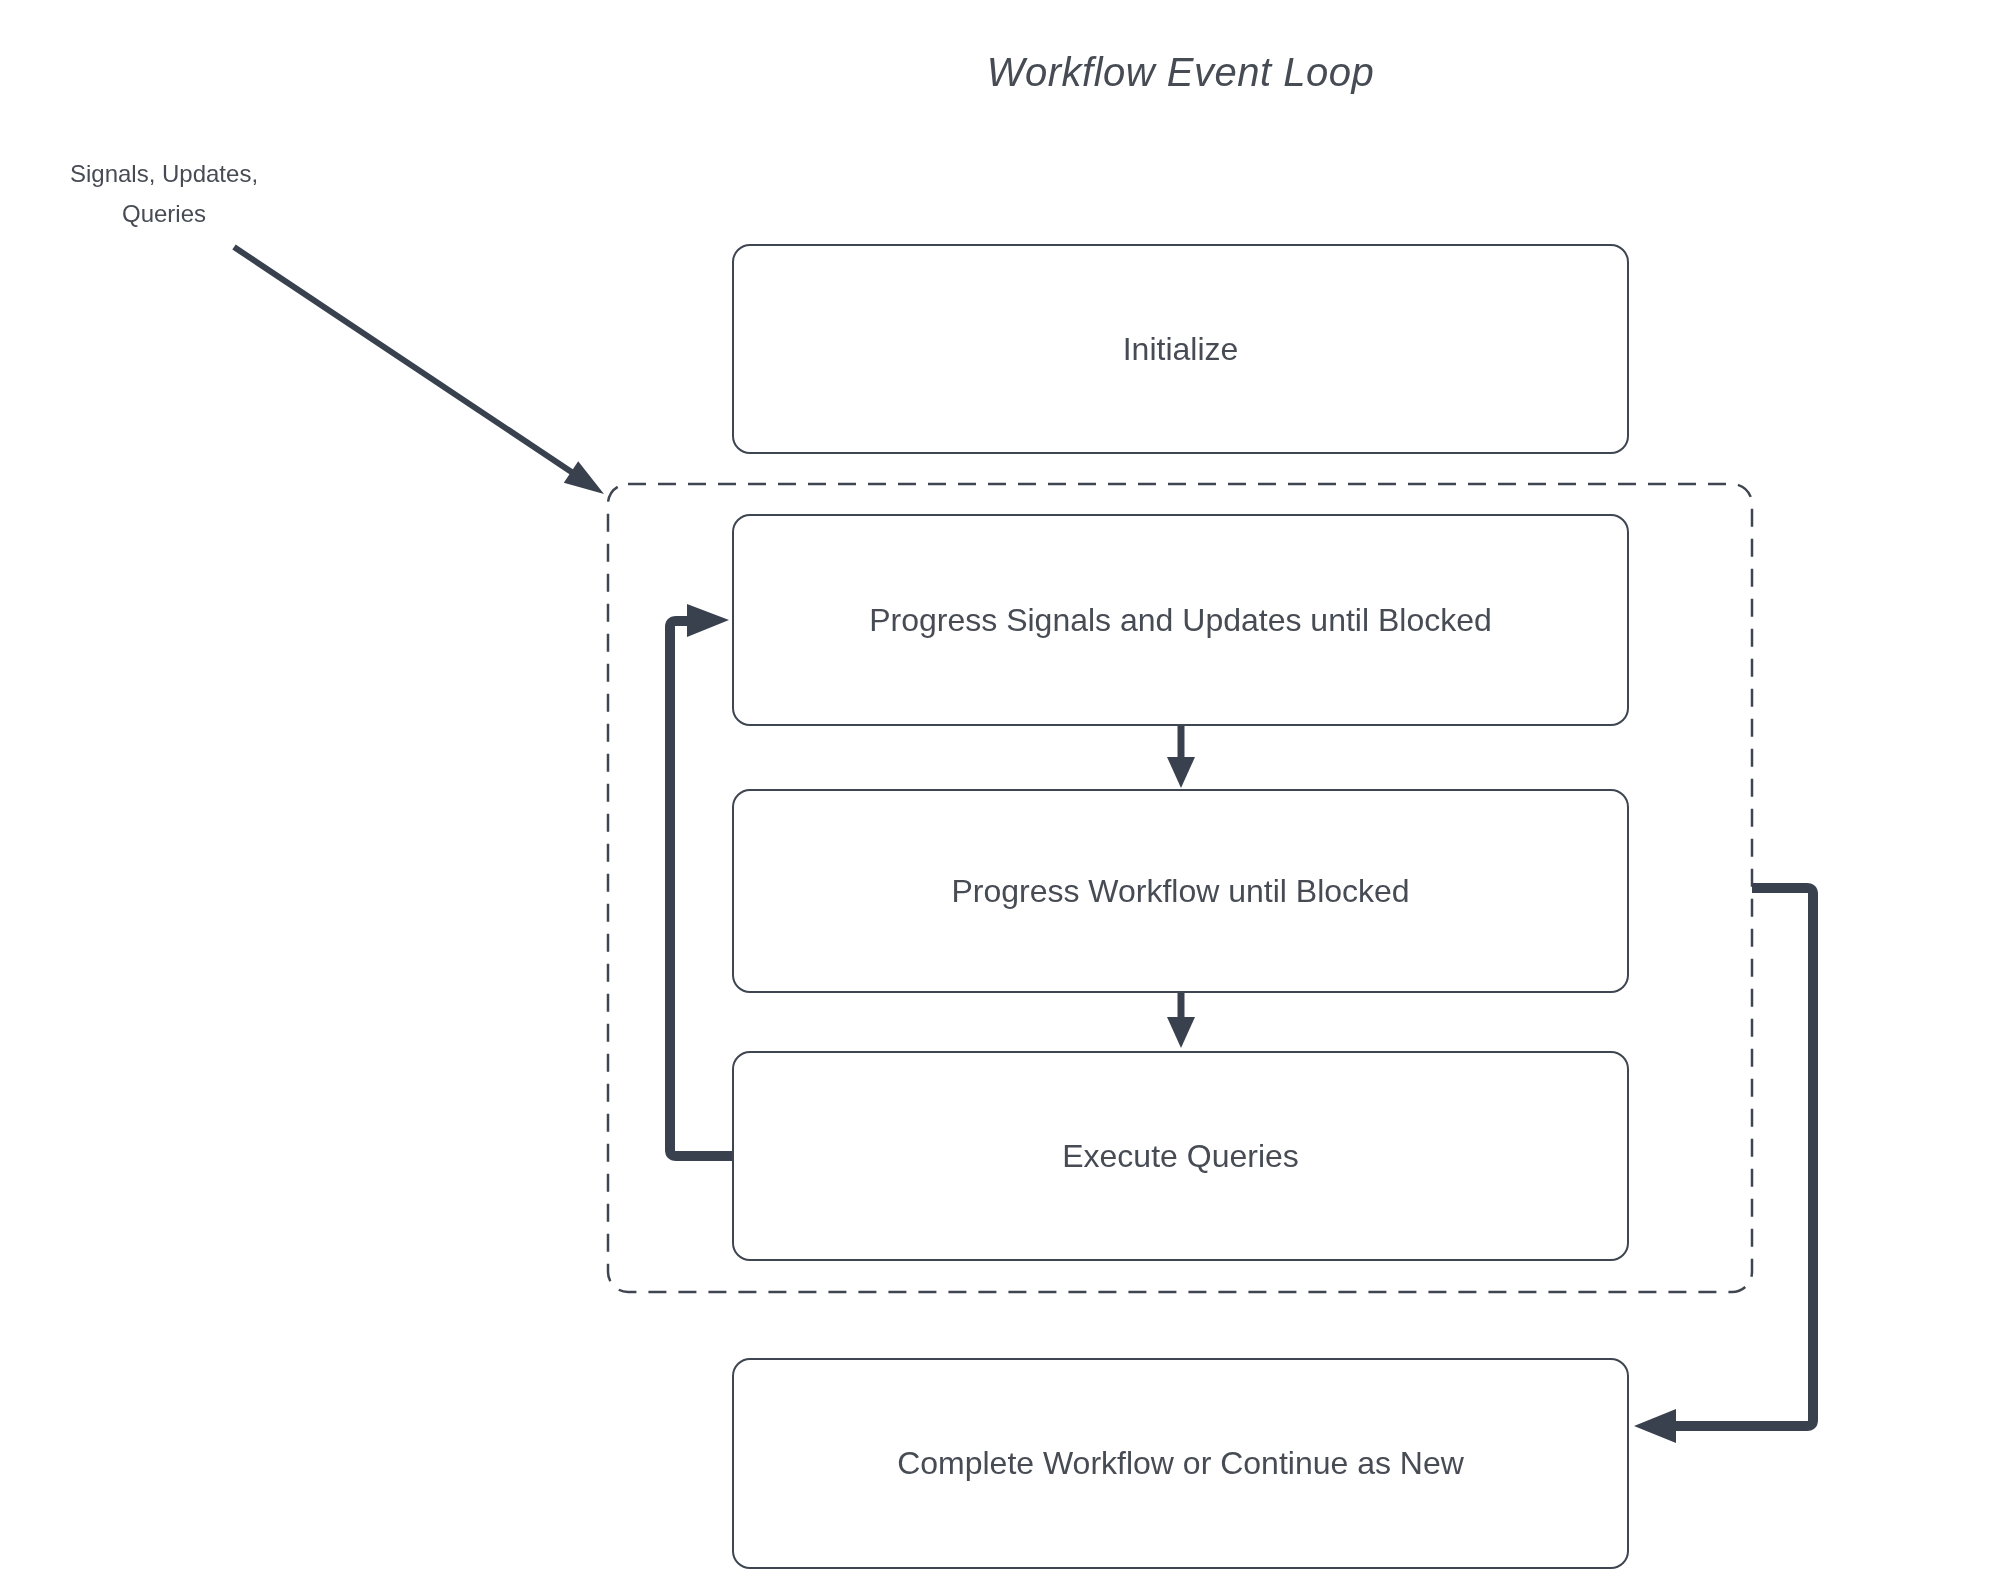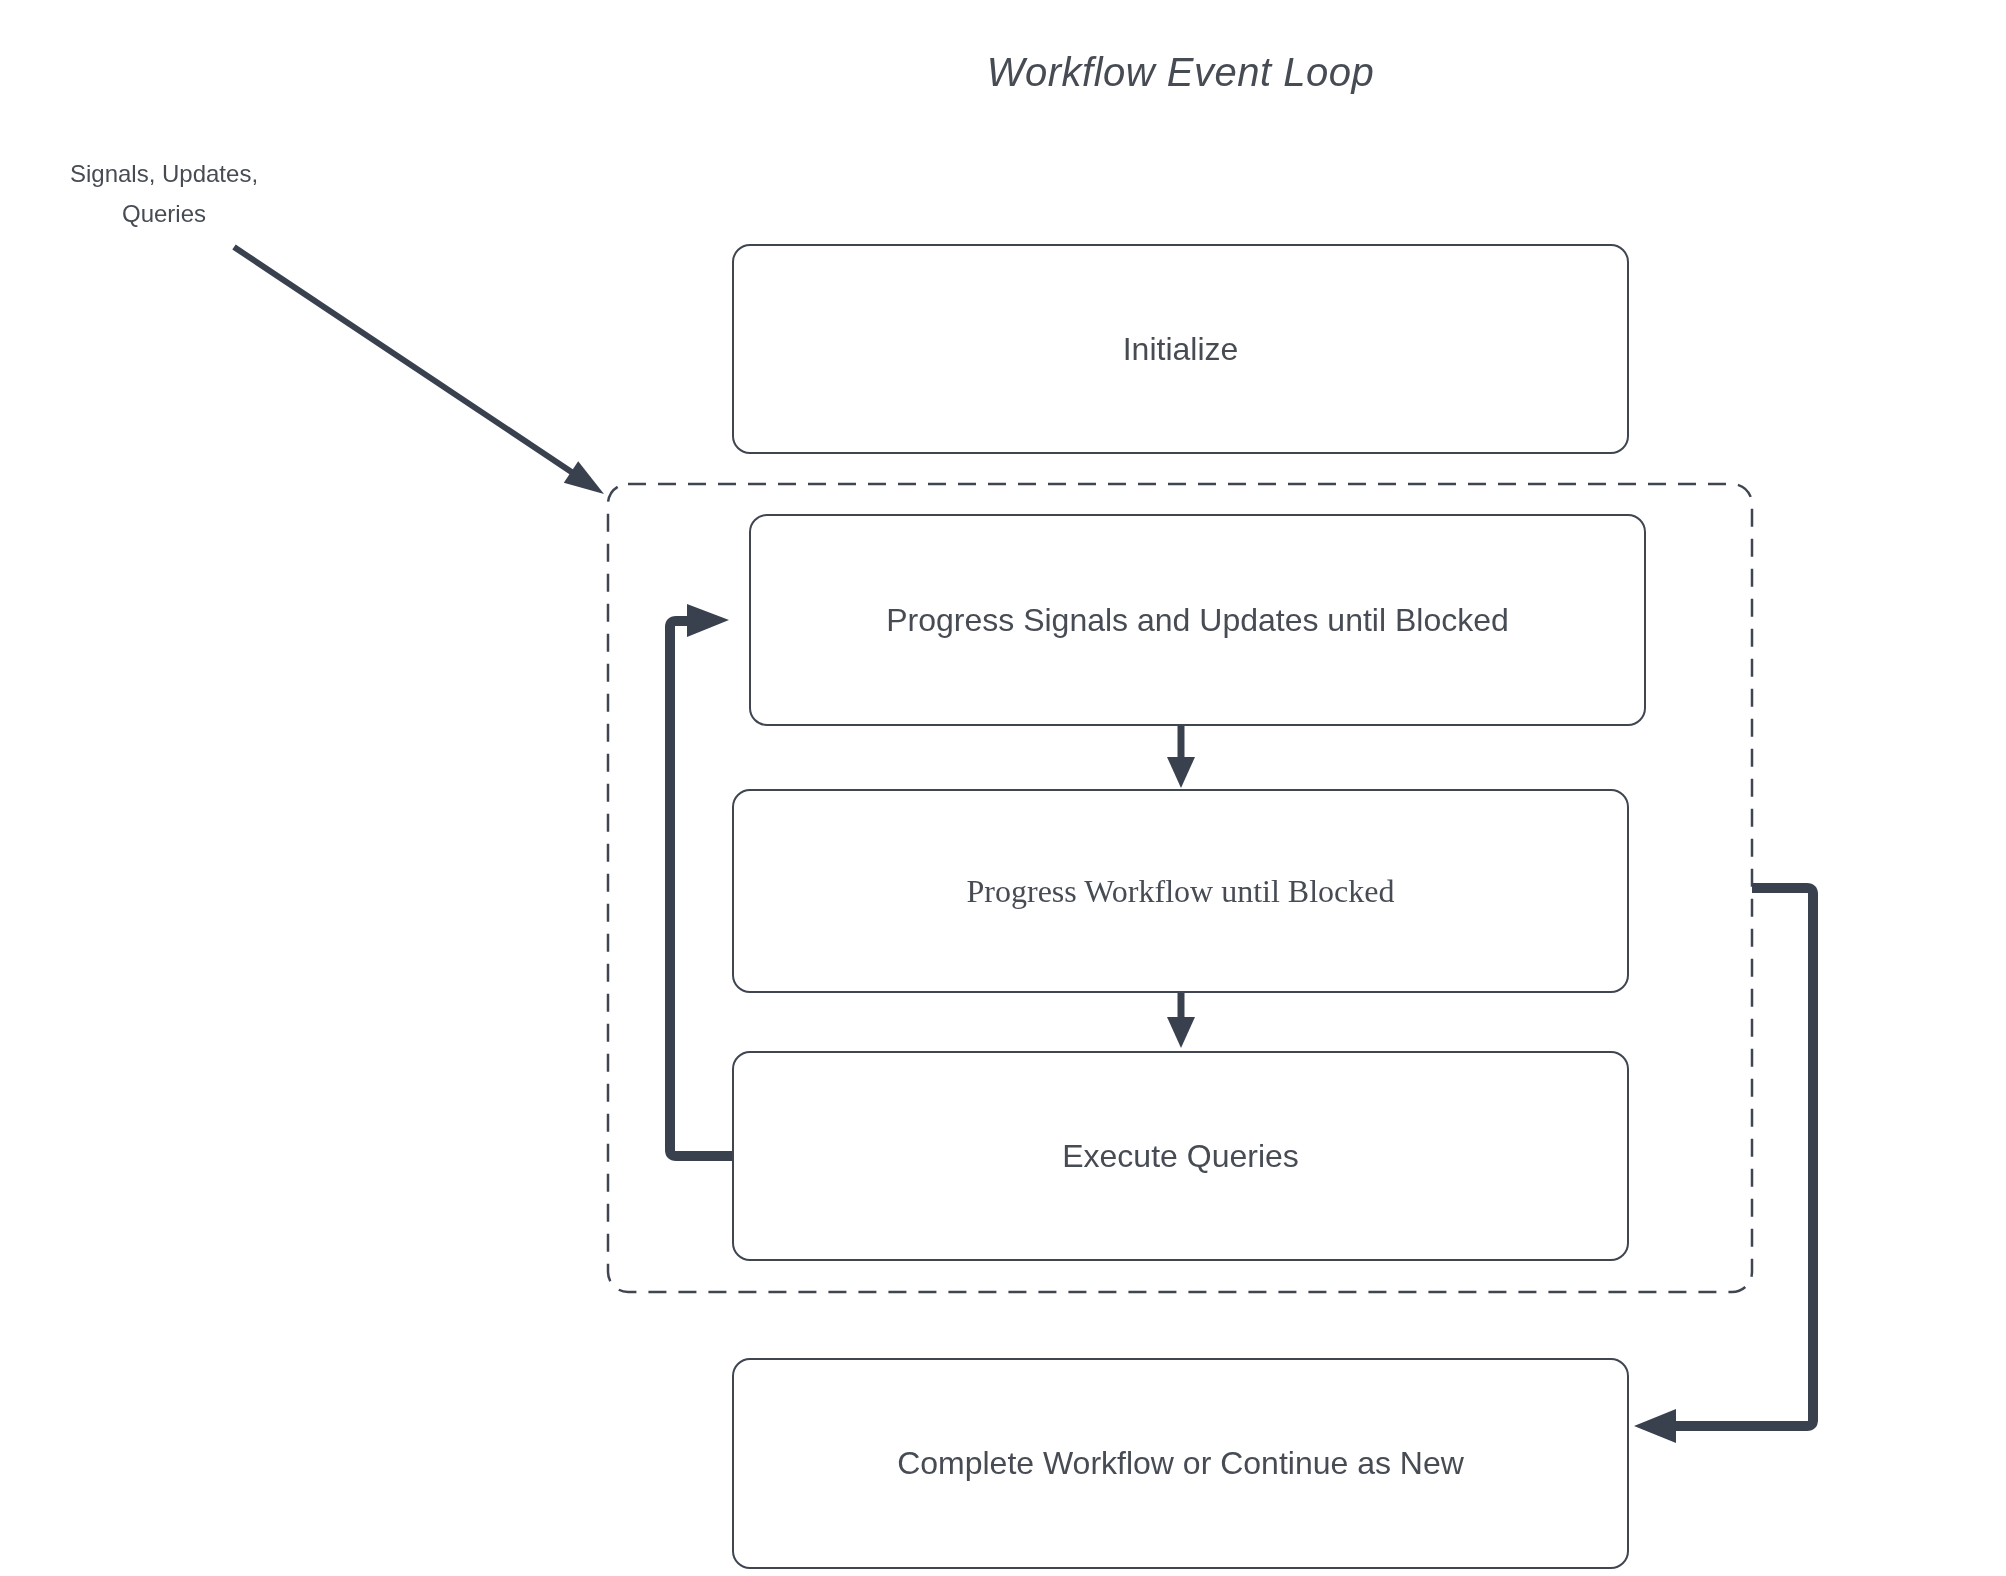--- a/index.html
+++ b/index.html
@@ -39,22 +39,22 @@
     border: 2px solid var(--box-border, #3f4651);
     border-radius: 18px;
     display: flex; align-items: center; justify-content: center;
     text-align: center;
     font-size: 32px;
     color: var(--text, #474c54);
     z-index: 2;
     padding: 0 30px;
   }
   .node-initialize        { top: 228px;  height: 210px; }
-  .node-progress-signals  { top: 498px;  height: 212px; margin-left: 17px; }
-  .node-progress-workflow { top: 773px;  height: 204px; font-family: Liberation Serif, serif; }
+  .node-progress-signals  { top: 498px;  height: 212px; }
+  .node-progress-workflow { top: 773px;  height: 204px; }
   .node-execute-queries   { top: 1035px; height: 210px; }
   .node-complete          { top: 1306px; height: 211px; margin-top: 36px; }
 </style>
 </head>
 <body>
 
 <div class="canvas">
 
   <div class="title">Workflow Event Loop</div>
 

